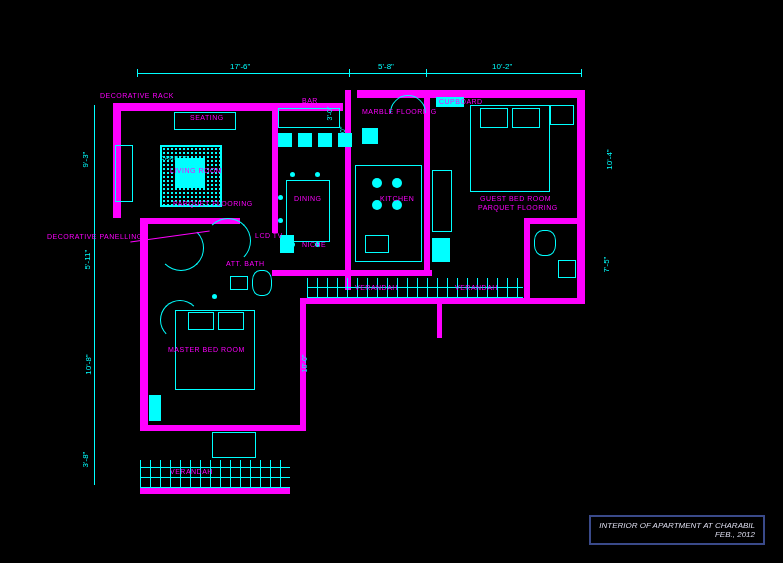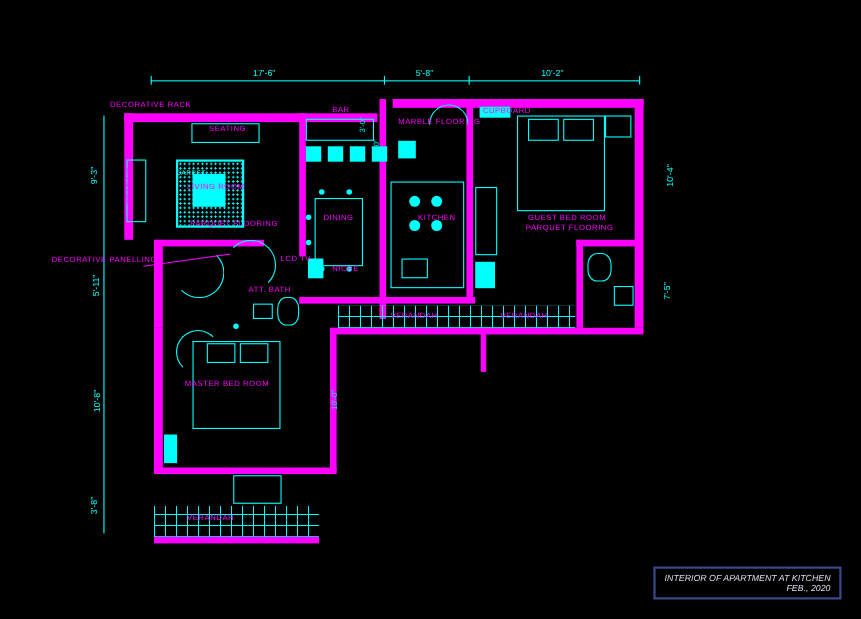--- a/index.html
+++ b/index.html
@@ -148,17 +148,17 @@
 <div class="label" style="left:170px;top:468px">VERANDAH</div>
 <div class="label" style="left:47px;top:233px">DECORATIVE PANELLING</div>
 
 <div class="dim" style="left:323px;top:110px;transform:rotate(-90deg);font-size:7px">3'-0"</div>
 <div class="dim" style="left:336px;top:130px;transform:rotate(-90deg);font-size:7px">1'-0"</div>
 <div class="dim" style="left:296px;top:360px;transform:rotate(-90deg);font-size:7px">10'-0"</div>
 
 <div class="leader" style="left:130px;top:236px;width:80px;transform:rotate(-8deg)"></div>
 
 <div class="title-box" style="right:18px;bottom:18px">
-  <div class="title-text">INTERIOR OF APARTMENT AT KITCHEN</div>
-  <div class="title-text">FEB., 2020</div>
+  <div class="title-text">INTERIOR OF APARTMENT AT CHARABIL</div>
+  <div class="title-text">FEB., 2012</div>
 </div>
 
 </div>
 
 </body></html>

